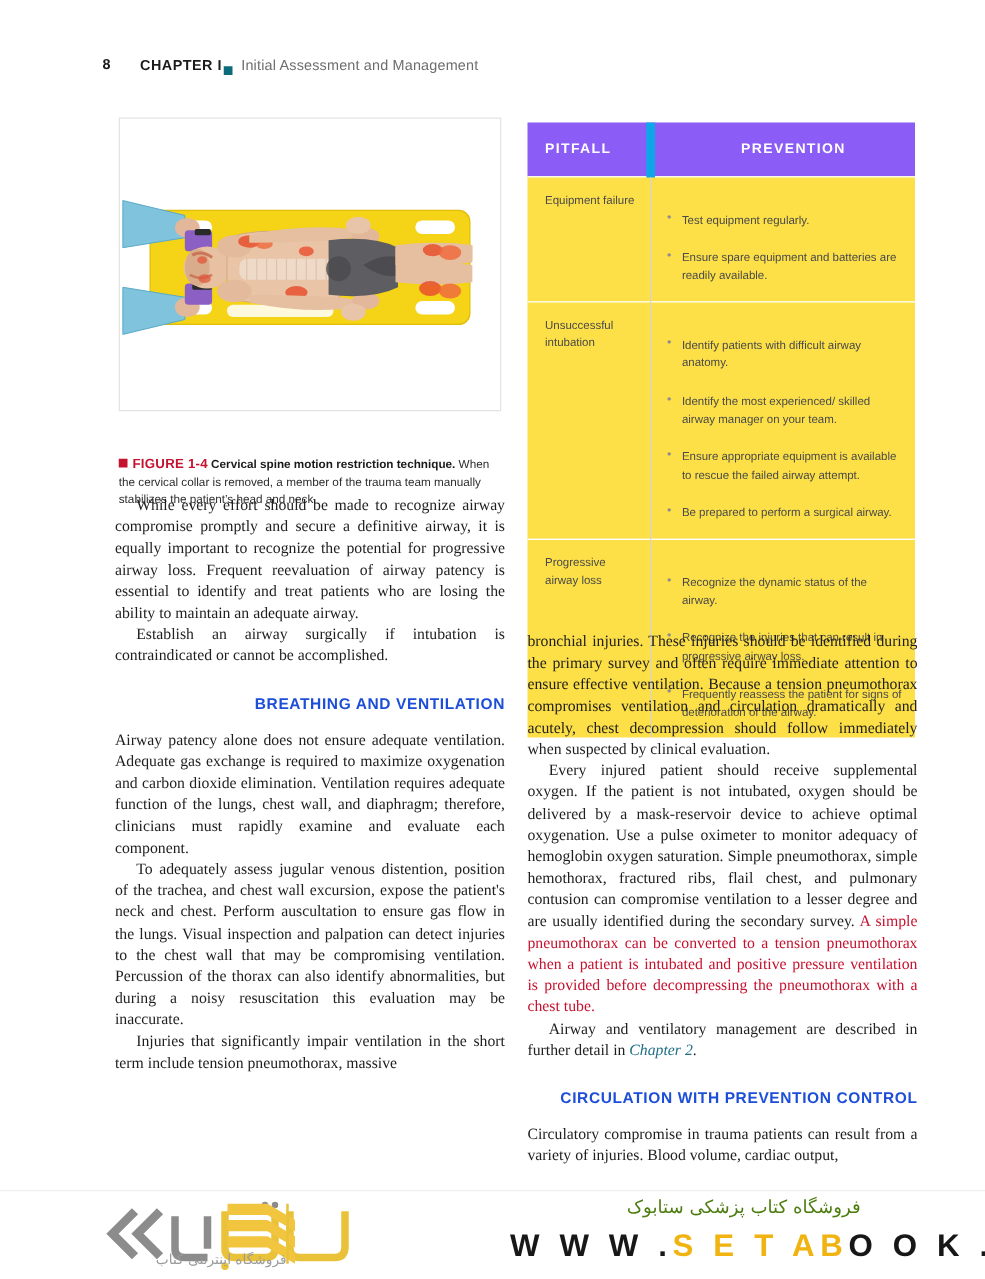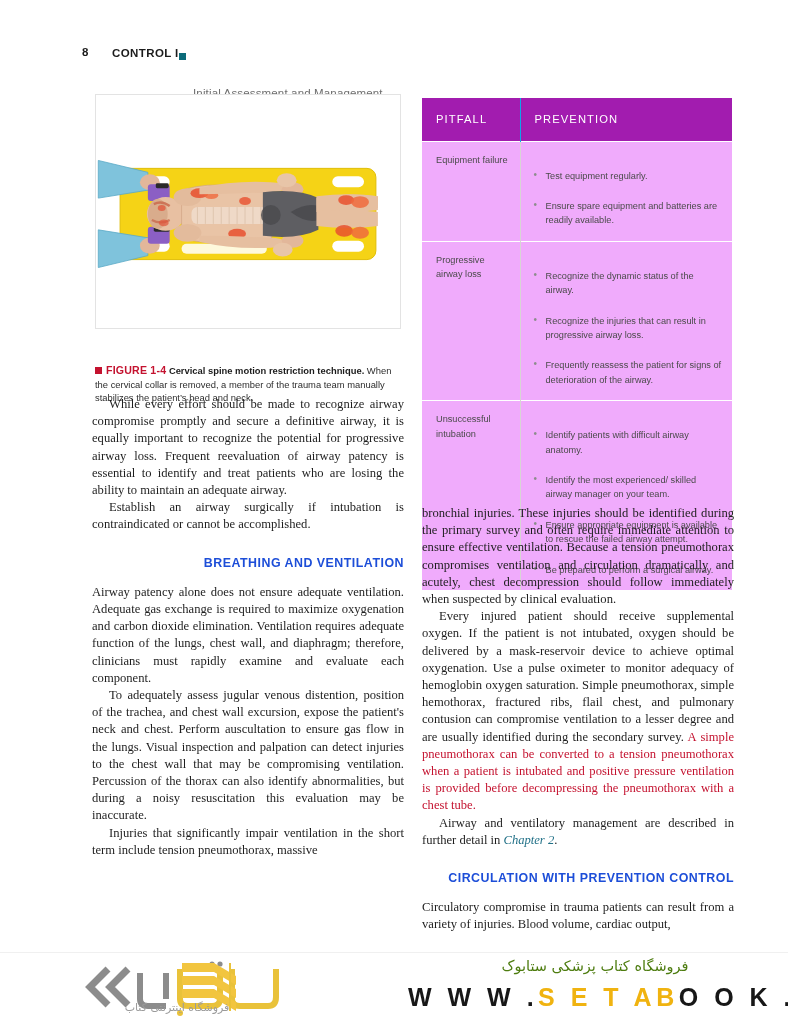--- a/index.html
+++ b/index.html
@@ -35,21 +35,20 @@
   }
   .head-square {
     position: absolute; left: 179px; top: 7px;
     width: 7px; height: 7px; background: #0c6b7a;
   }
   .chapter-title {
     position: absolute; left: 193px; top: 1px;
     font-family: "Liberation Sans", sans-serif;
     font-size: 11.5px; color: #6d6d6d;
     letter-spacing: 0.15px;
-    margin-top: 40px;
   }
 
   
   .figure-box {
     position: absolute; left: 95px; top: 94px;
     width: 306px; height: 235px;
     background: #fefefe;
     border: 1px solid #e3e3e3;
     overflow: hidden;
   }
@@ -76,33 +75,33 @@
   .fig-caption .cap-lead { font-weight: bold; color: #1b1b1b; }
 
   
   .pitfall-table {
     position: absolute; left: 422px; top: 98px;
     width: 310px;
     border-collapse: collapse;
     font-family: "Liberation Sans", sans-serif;
   }
   .pitfall-table th {
-    background: #a21caf;
+    background: #8b5cf6;
     color: #ffffff;
-    font-weight: normal;
+    font-weight: bold;
     font-size: 11.2px;
     letter-spacing: 1.1px;
     text-align: left;
     padding: 10px 0 10px 14px;
     vertical-align: middle;
     height: 43px;
   }
-  .pitfall-table th.th-prev { border-left: 1px solid #0ea5e9; }
+  .pitfall-table th.th-prev { border-left: 7px solid #0ea5e9; text-align: center; }
   .pitfall-table td {
-    background: #f0abfc;
+    background: #fde047;
     color: #4a4a4a;
     font-size: 9.2px;
     line-height: 14.4px;
     vertical-align: top;
     padding: 11px 10px 12px 14px;
     border-top: 1px solid #ffffff;
   }
   .pitfall-table td.cell-prev {
     border-left: 1px solid #d8d4d4;
     padding-left: 12px;
@@ -211,21 +210,21 @@
     color: #171717;
     white-space: nowrap;
   }
   .site-url .gold { color: #f0b310; }
 </style>
 </head>
 <body>
 
 <div class="running-head">
   <span class="folio">8</span>
-  <span class="chapter-label">CONTROL I</span>
+  <span class="chapter-label">CHAPTER I</span>
   <span class="head-square"></span>
   <span class="chapter-title">Initial Assessment and Management</span>
 </div>
 
 <div class="figure-box">
   <svg class="fig-svg" viewBox="0 0 306 235" preserveAspectRatio="xMidYMid meet">
     <rect x="0" y="0" width="306" height="235" fill="#ffffff"></rect>
 
     <g>
       <rect x="24" y="74" width="258" height="92" rx="9" fill="#f5d316"></rect>
@@ -339,40 +338,40 @@
     <tr>
       <td>Equipment failure</td>
       <td class="cell-prev">
         <ul>
           <li>Test equipment regularly.</li>
           <li>Ensure spare equipment and batteries are readily available.</li>
         </ul>
       </td>
     </tr>
     <tr>
-      <td>Progressive airway loss</td>
-      <td class="cell-prev">
-        <ul>
-          <li>Recognize the dynamic status of the airway.</li>
-          <li>Recognize the injuries that can result in progressive airway loss.</li>
-          <li>Frequently reassess the patient for signs of deterioration of the airway.</li>
-        </ul>
-      </td>
-    </tr>
-    <tr>
       <td>Unsuccessful intubation</td>
       <td class="cell-prev">
         <ul>
           <li>Identify patients with difficult airway anatomy.</li>
           <li>Identify the most experienced/ skilled airway manager on your team.</li>
           <li>Ensure appropriate equipment is available to rescue the failed airway attempt.</li>
           <li>Be prepared to perform a surgical airway.</li>
         </ul>
       </td>
     </tr>
+    <tr>
+      <td>Progressive airway loss</td>
+      <td class="cell-prev">
+        <ul>
+          <li>Recognize the dynamic status of the airway.</li>
+          <li>Recognize the injuries that can result in progressive airway loss.</li>
+          <li>Frequently reassess the patient for signs of deterioration of the airway.</li>
+        </ul>
+      </td>
+    </tr>
   </tbody>
 </table>
 
 <div class="col left">
   <p class="indent">While every effort should be made to recognize airway compromise promptly and secure a definitive airway, it is equally important to recognize the potential for progressive airway loss. Frequent reevaluation of airway patency is essential to identify and treat patients who are losing the ability to maintain an adequate airway.</p>
   <p class="indent">Establish an airway surgically if intubation is contraindicated or cannot be accomplished.</p>
 
   <div class="sec-head">BREATHING AND VENTILATION</div>
 
   <p>Airway patency alone does not ensure adequate ventilation. Adequate gas exchange is required to maximize oxygenation and carbon dioxide elimination. Ventilation requires adequate function of the lungs, chest wall, and diaphragm; therefore, clinicians must rapidly examine and evaluate each component.</p>

